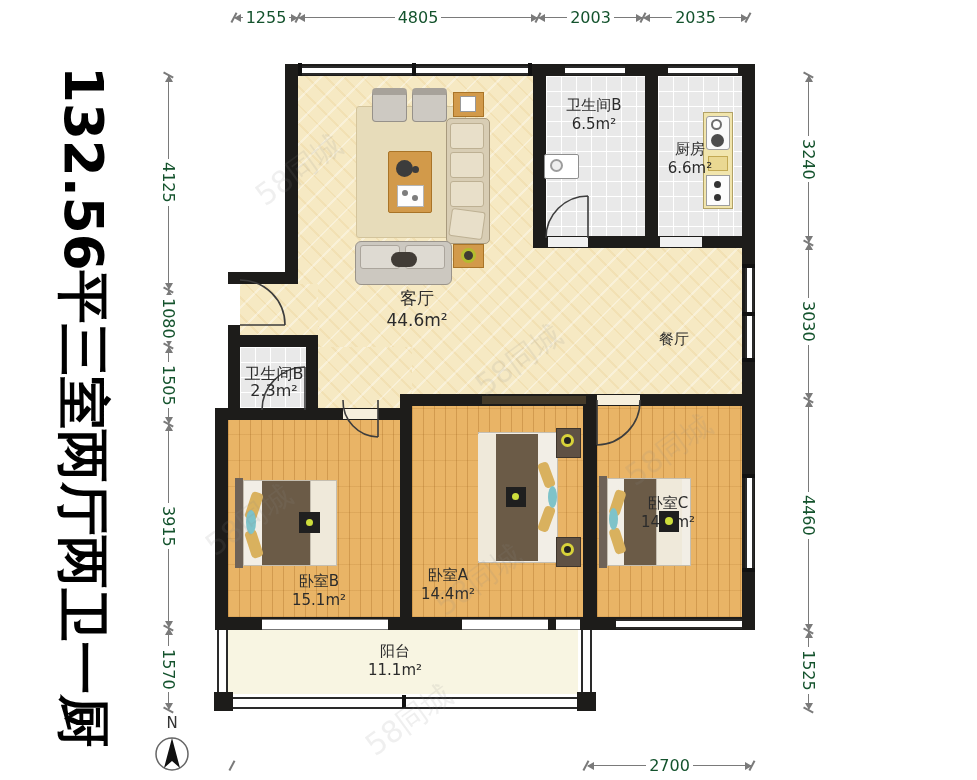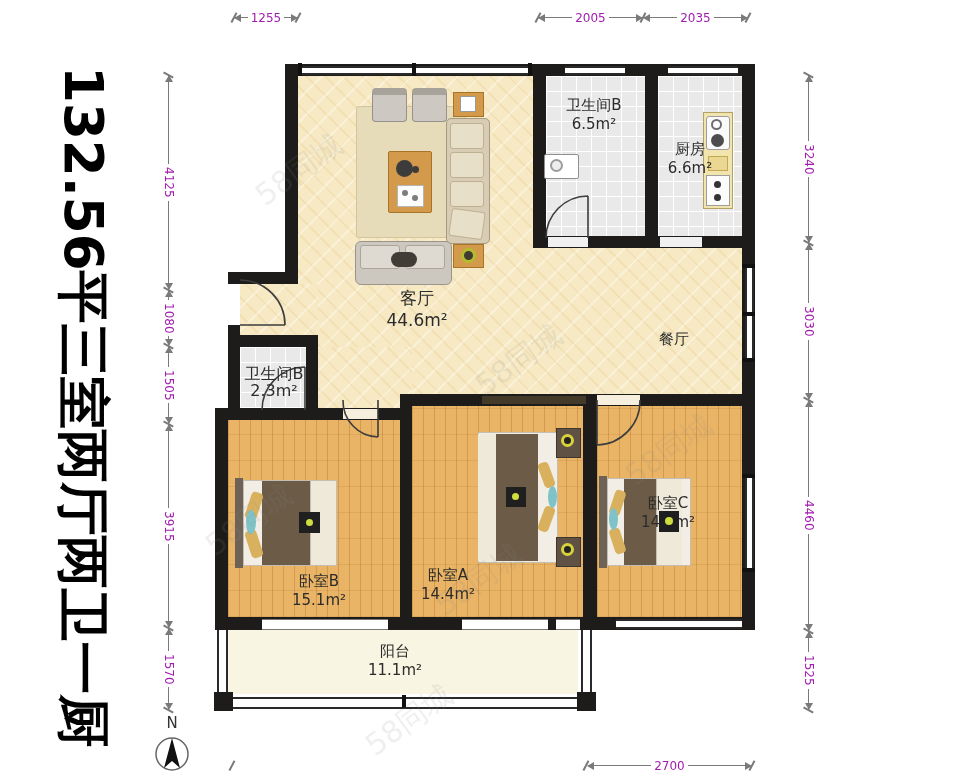--- a/index.html
+++ b/index.html
@@ -29,21 +29,21 @@
   
   .dimh,.dimv{position:absolute;display:flex;align-items:center;justify-content:center;}
   .dimh{height:13px;}
   .dimv{width:13px;flex-direction:column;}
   .dimh .ln{position:absolute;left:1px;right:1px;top:6px;height:1px;background:#7a7a7a;}
   .dimv .ln{position:absolute;top:1px;bottom:1px;left:6px;width:1px;background:#7a7a7a;}
   .dimh .al{position:absolute;left:0;top:2.5px;border:4px solid transparent;border-left:0;border-right:7px solid #7a7a7a;}
   .dimh .ar{position:absolute;right:0;top:2.5px;border:4px solid transparent;border-right:0;border-left:7px solid #7a7a7a;}
   .dimv .au{position:absolute;top:0;left:2.5px;border:4px solid transparent;border-top:0;border-bottom:7px solid #7a7a7a;}
   .dimv .ad{position:absolute;bottom:0;left:2.5px;border:4px solid transparent;border-bottom:0;border-top:7px solid #7a7a7a;}
-  .dimh span,.dimv span{position:relative;background:#fff;color:#a21caf;font-size:12px;padding:0 3px;z-index:2;}
+  .dimh span,.dimv span{position:relative;background:#fff;color:#14532d;font-size:16px;padding:0 3px;z-index:2;}
   .dimv span{writing-mode:vertical-rl;padding:3px 0;}
   .dtick{position:absolute;width:1.5px;height:11px;background:#7a7a7a;transform:rotate(28deg);}
   .dtick.h{width:11px;height:1.5px;}
   
   .furn{position:absolute;box-sizing:border-box;}
   .watermark{position:absolute;color:#8a8a8a;opacity:.13;font-size:30px;transform:rotate(-36deg);white-space:nowrap;pointer-events:none;}
   #side-title{position:absolute;left:120px;top:66px;width:668px;height:74px;line-height:74px;
               font-size:53px;font-weight:bold;color:#000;transform:rotate(90deg);transform-origin:0 0;white-space:nowrap;}
   #compass-n{position:absolute;left:160px;top:714px;width:24px;text-align:center;font-size:15px;color:#333;}
 </style>
@@ -236,24 +236,30 @@
     <div>阳台</div>
     <div>11.1m²</div>
   </div>
 
   <div class="dimh" style="left:234px;top:11px;width:64px;">
       <i class="al"></i>
       <div class="ln"></div>
       <span>1255</span>
       <i class="ar"></i>
     </div>
+  <div class="dimh" style="left:298px;top:11px;width:240px;">
+      <i class="al"></i>
+      <div class="ln"></div>
+      <span>4805</span>
+      <i class="ar"></i>
+    </div>
   <div class="dimh" style="left:538px;top:11px;width:105px;">
       <i class="al"></i>
       <div class="ln"></div>
-      <span>2005</span>
+      <span>2003</span>
       <i class="ar"></i>
     </div>
   <div class="dimh" style="left:643px;top:11px;width:105px;">
       <i class="al"></i>
       <div class="ln"></div>
       <span>2035</span>
       <i class="ar"></i>
     </div>
   <div class="dtick" style="left:233px;top:12px;"></div>
   <div class="dtick" style="left:297px;top:12px;"></div>

